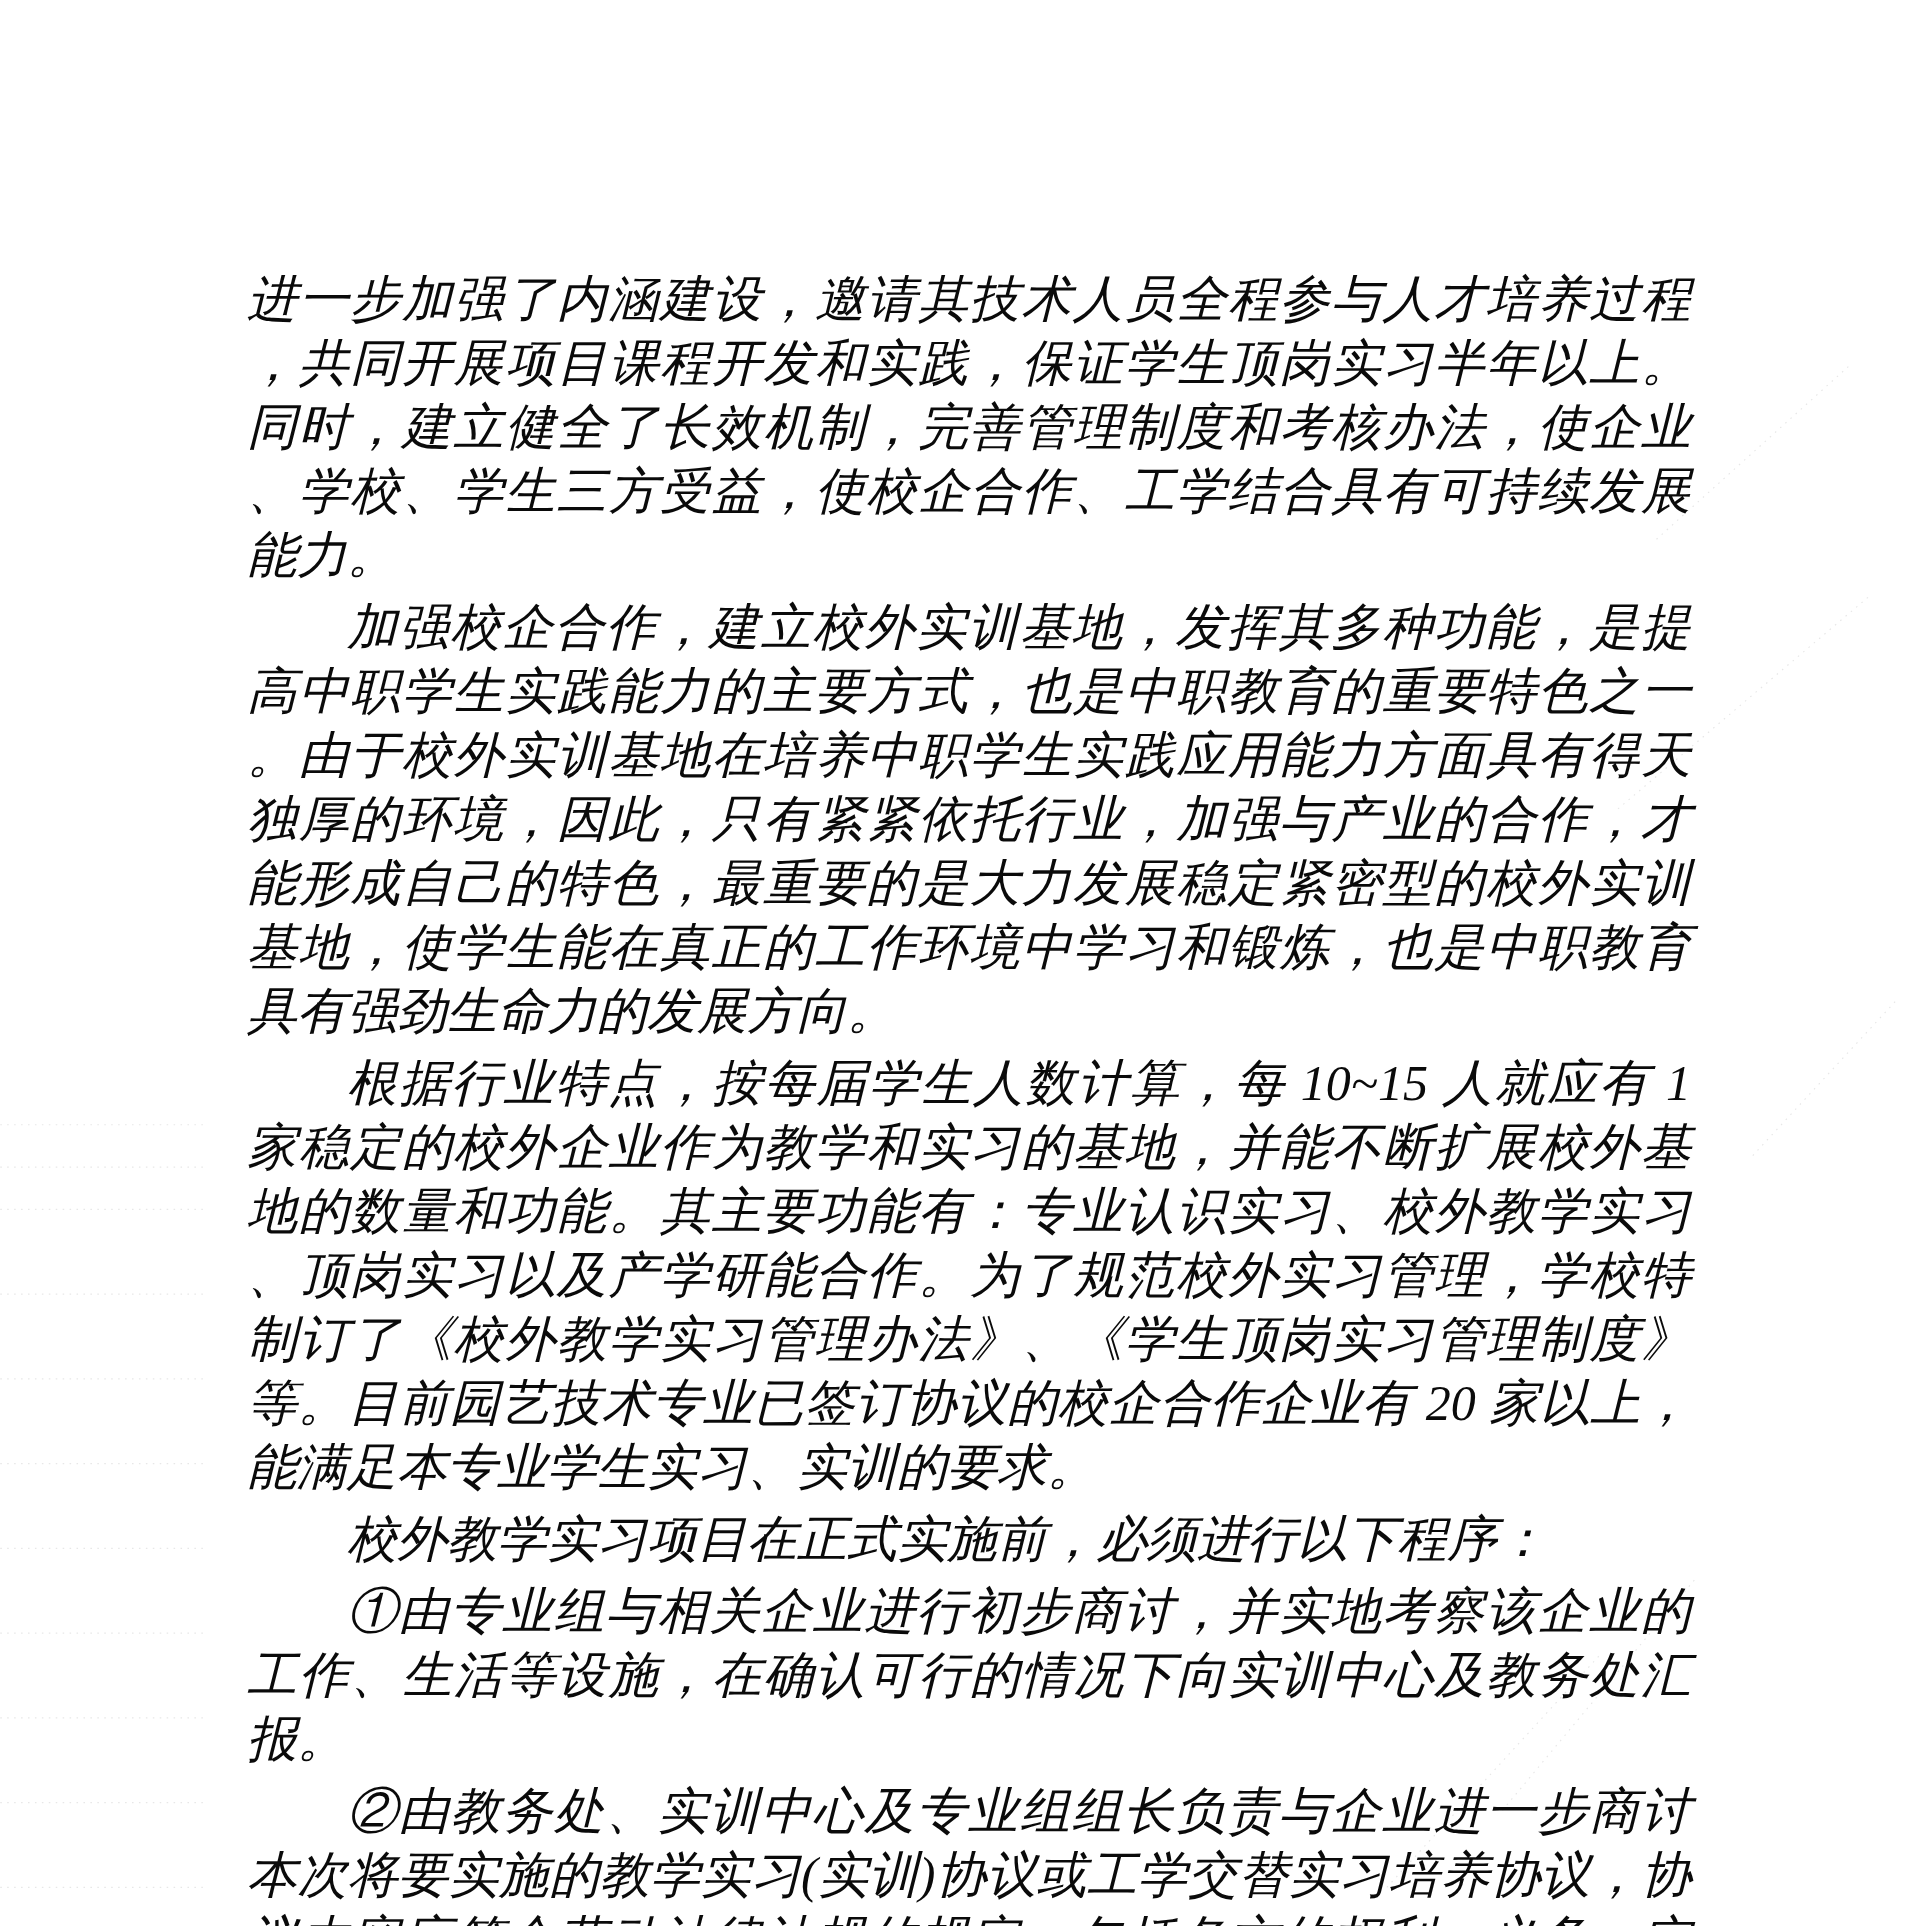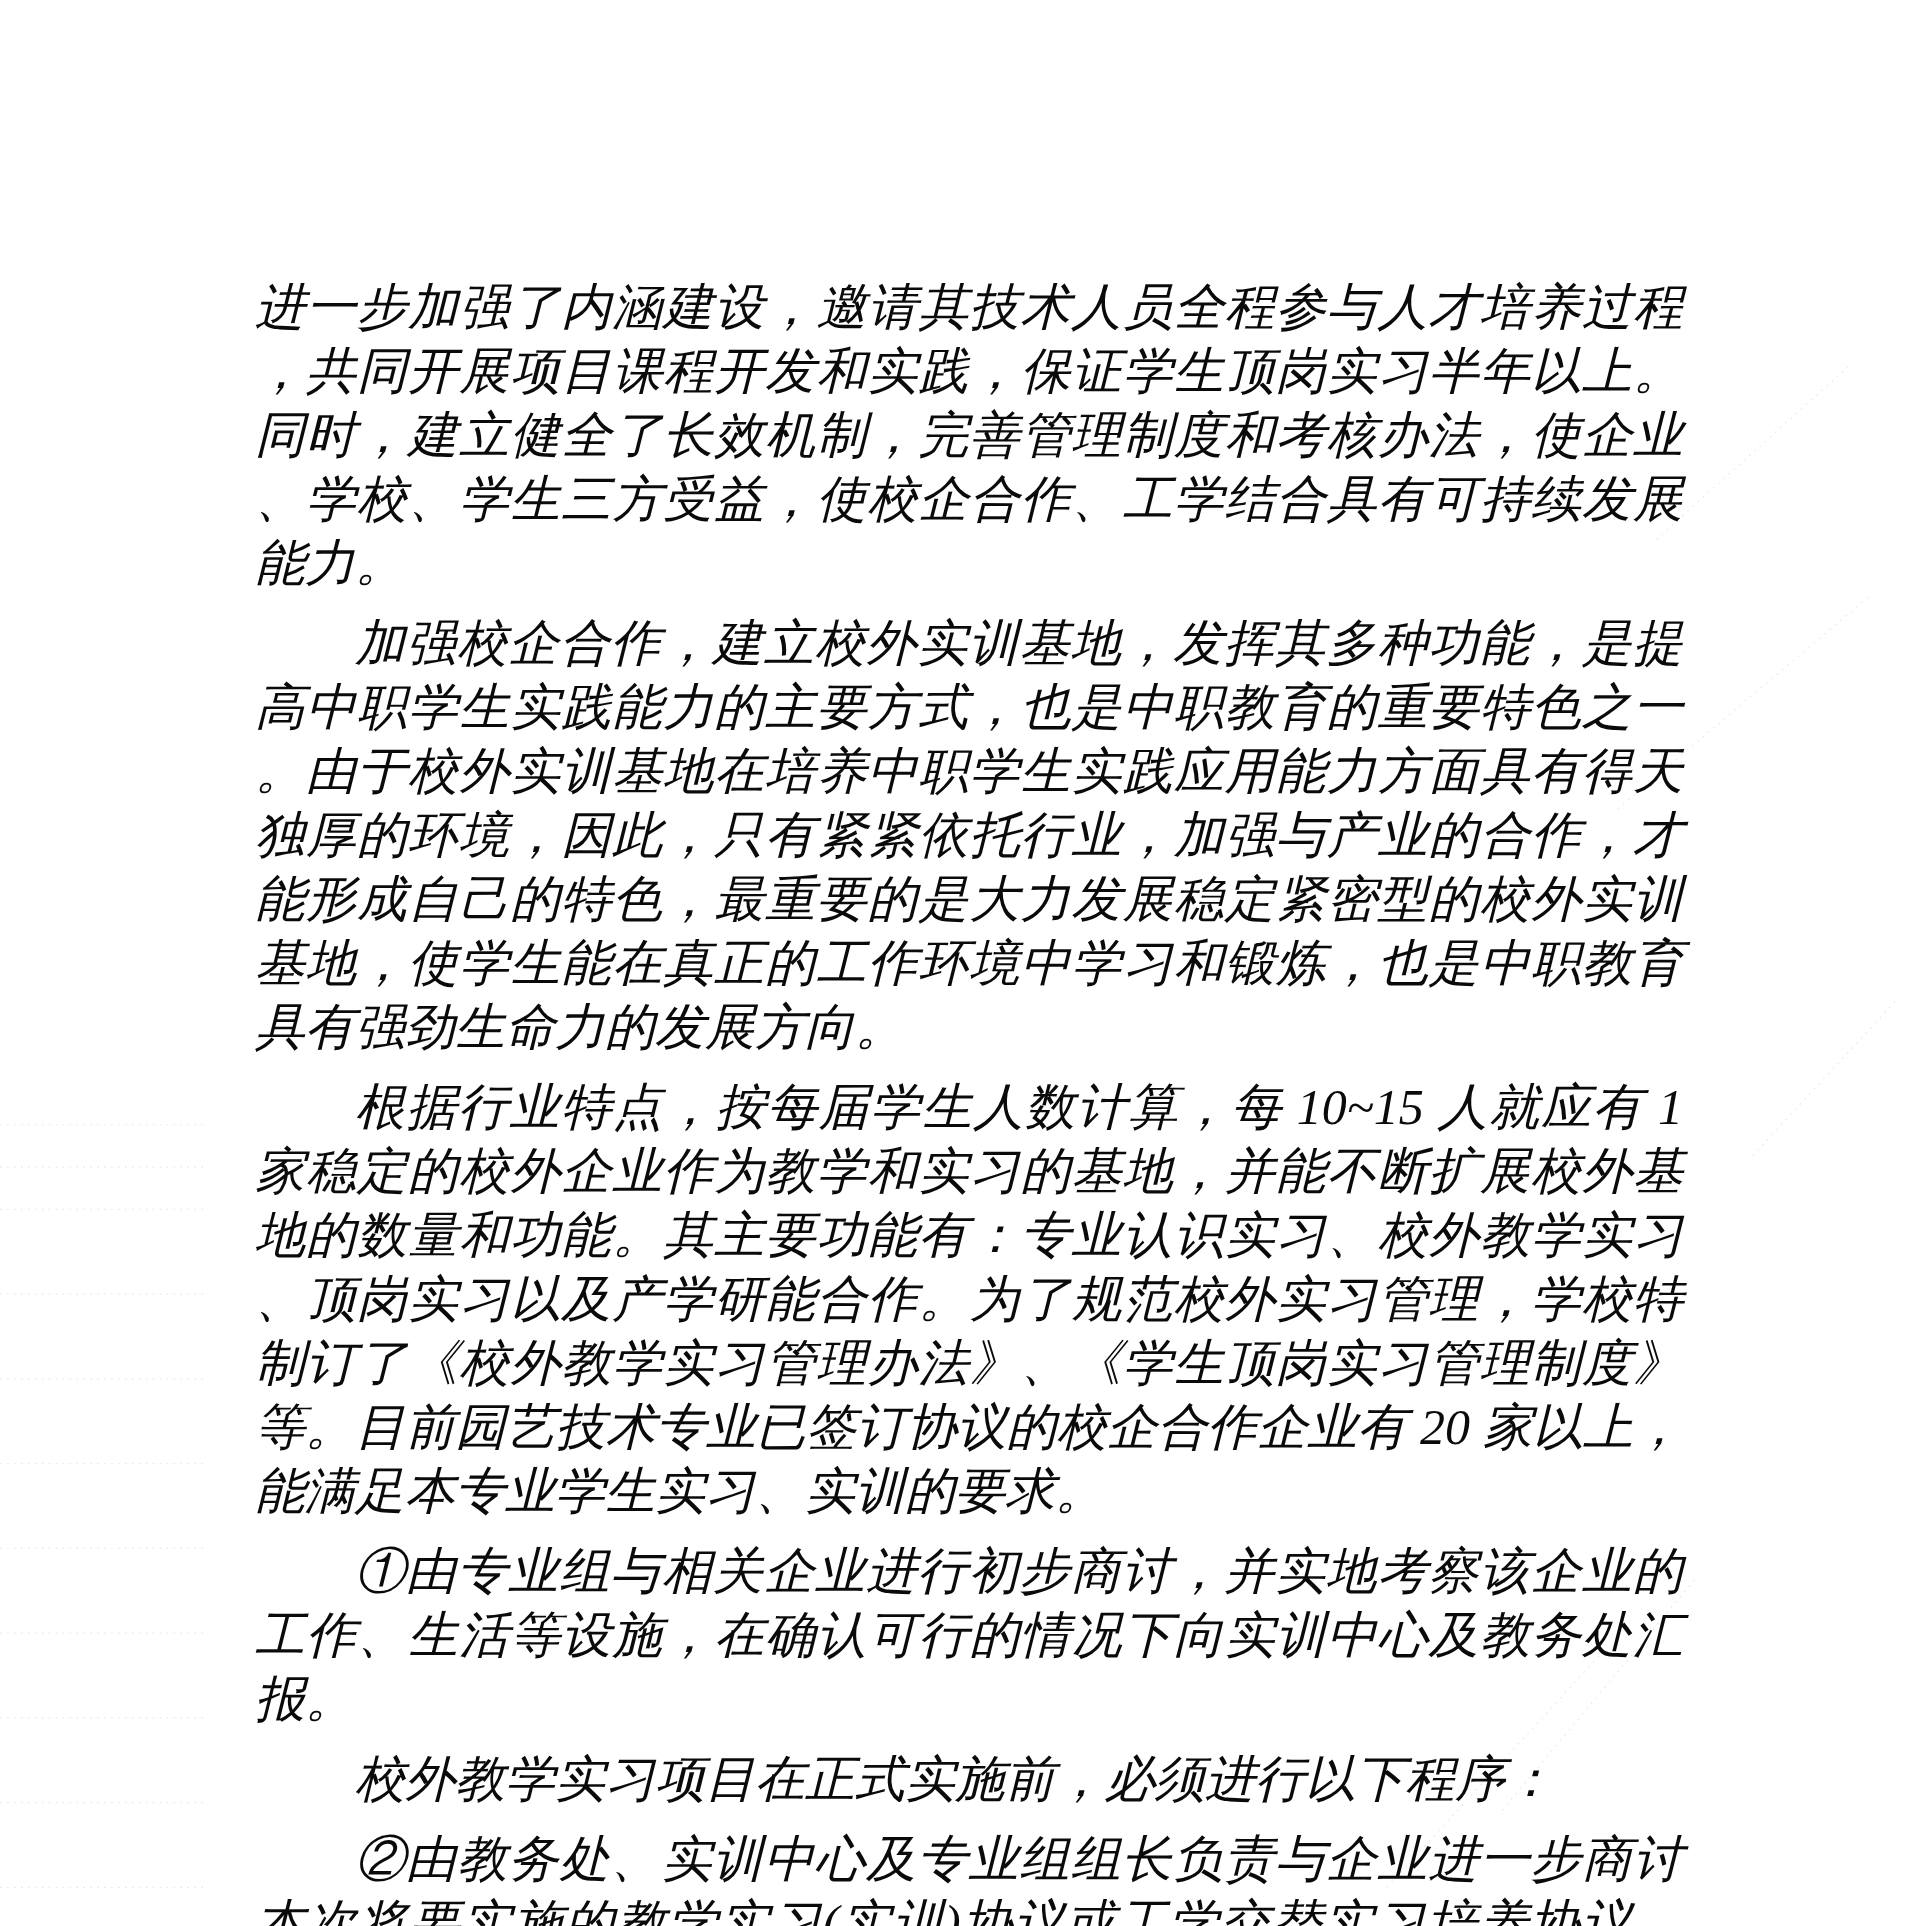--- a/index.html
+++ b/index.html
@@ -31,21 +31,21 @@
     color: #0a0a0a;
     font-size: 50px;
     line-height: 64px;
     text-align: justify;
     font-style: italic;
     letter-spacing: 0;
     word-break: break-all;
     line-break: anywhere;
   }
   .document-body p {
-    margin: 16px;
+    margin: 8px;
     padding: 0;
   }
   .document-body p.indent {
     text-indent: 2em;
   }
 </style>
 </head>
 <body>
 
 <div class="page">
@@ -92,19 +92,19 @@
       <path d="M4300 1400 L4800 950"></path>
       <path d="M4200 2100 L4850 1550"></path>
       <path d="M4550 3000 L4920 2600"></path>
     </g>
   </svg>
 
   <div class="document-body">
       <p class="">进一步加强了内涵建设，邀请其技术人员全程参与人才培养过程，共同开展项目课程开发和实践，保证学生顶岗实习半年以上。同时，建立健全了长效机制，完善管理制度和考核办法，使企业、学校、学生三方受益，使校企合作、工学结合具有可持续发展能力。</p>
       <p class="indent">加强校企合作，建立校外实训基地，发挥其多种功能，是提高中职学生实践能力的主要方式，也是中职教育的重要特色之一。由于校外实训基地在培养中职学生实践应用能力方面具有得天独厚的环境，因此，只有紧紧依托行业，加强与产业的合作，才能形成自己的特色，最重要的是大力发展稳定紧密型的校外实训基地，使学生能在真正的工作环境中学习和锻炼，也是中职教育具有强劲生命力的发展方向。</p>
       <p class="indent">根据行业特点，按每届学生人数计算，每 10~15 人就应有 1 家稳定的校外企业作为教学和实习的基地，并能不断扩展校外基地的数量和功能。其主要功能有：专业认识实习、校外教学实习、顶岗实习以及产学研能合作。为了规范校外实习管理，学校特制订了《校外教学实习管理办法》、《学生顶岗实习管理制度》等。目前园艺技术专业已签订协议的校企合作企业有 20 家以上，能满足本专业学生实习、实训的要求。</p>
+      <p class="indent">校外教学实习项目在正式实施前，必须进行以下程序：</p>
       <p class="indent">①由专业组与相关企业进行初步商讨，并实地考察该企业的工作、生活等设施，在确认可行的情况下向实训中心及教务处汇报。</p>
-      <p class="indent">校外教学实习项目在正式实施前，必须进行以下程序：</p>
       <p class="indent">②由教务处、实训中心及专业组组长负责与企业进一步商讨本次将要实施的教学实习(实训)协议或工学交替实习培养协议，协议内容应符合劳动法律法规的规定，包括各方的权利、义务，实习期间的待遇、劳动安全卫生条件等；由专业组负责与实习企业共同制订具体实习计划（方案），以及双方实训指导教师安排等意见，报实训中心初审，经校长同意后，方可正式启动校外实习。</p>
     </div>
 
 </div>
 
 
 </body></html>

